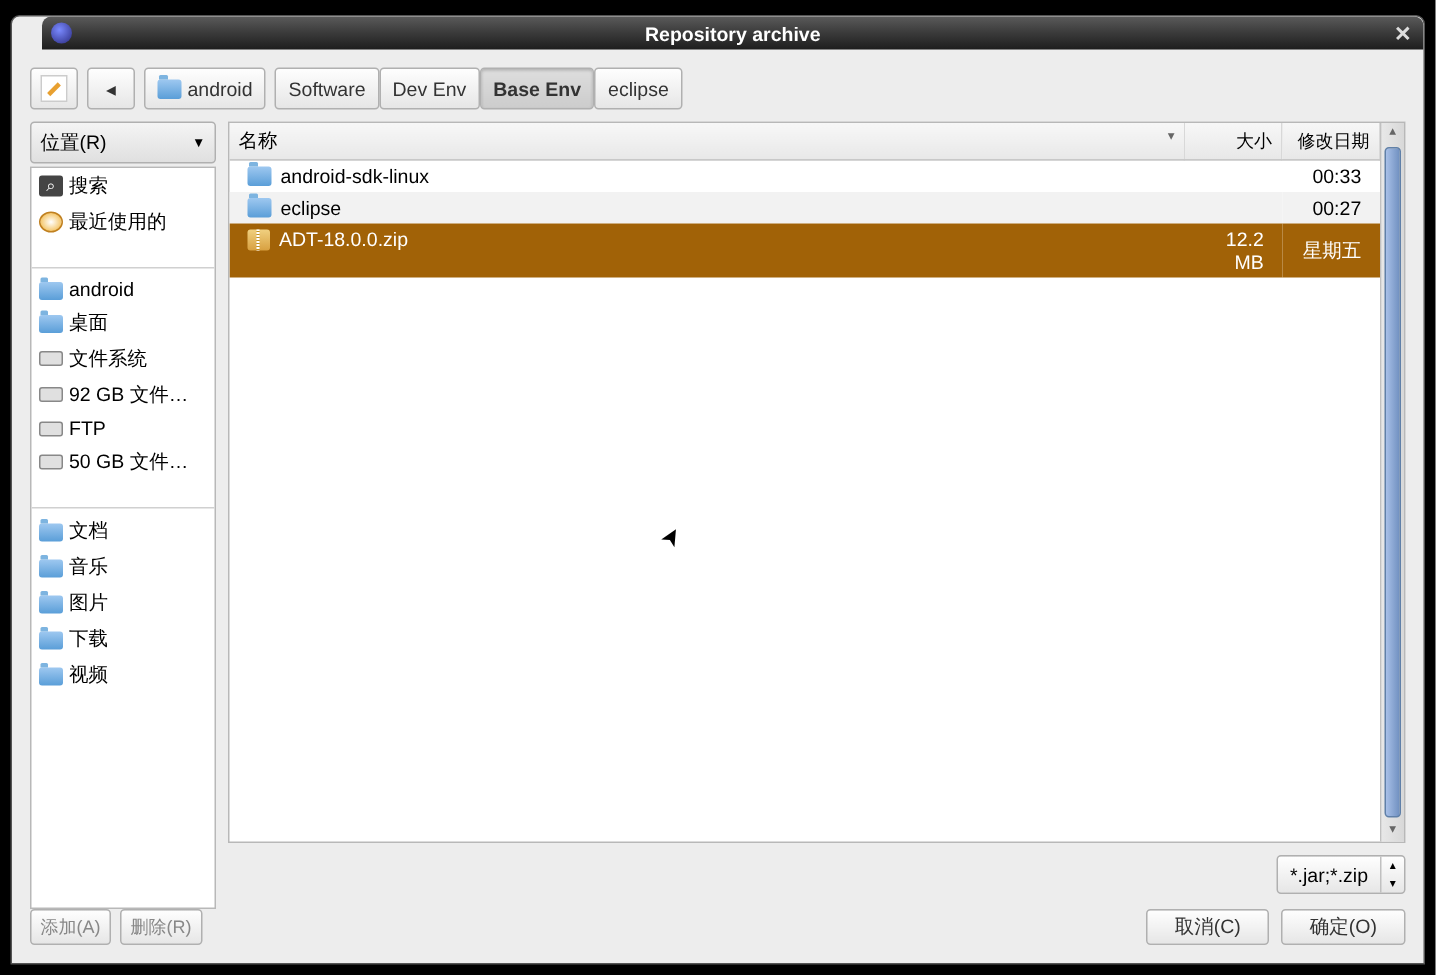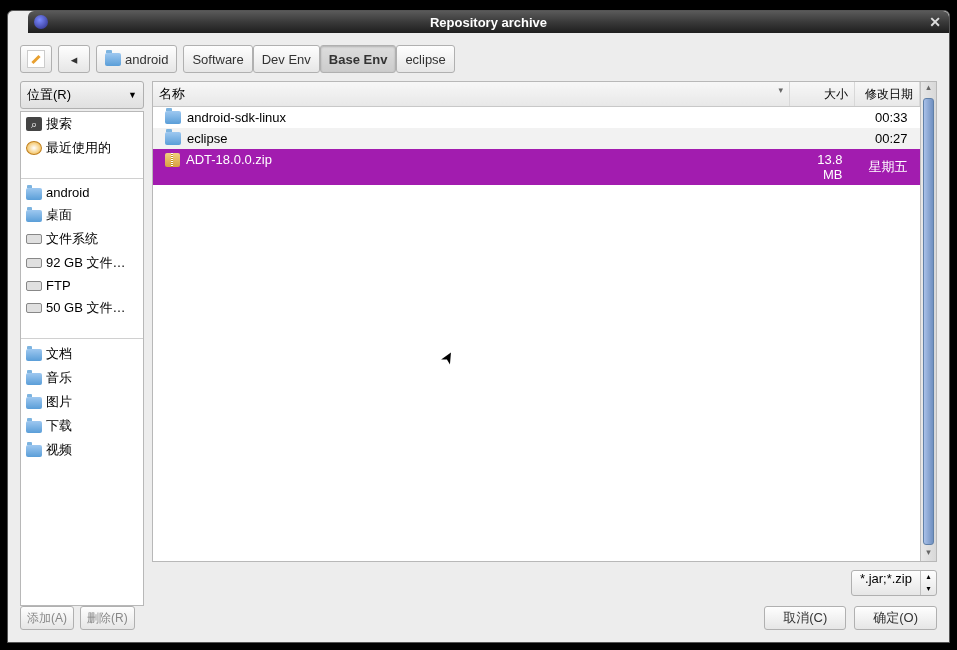--- a/index.html
+++ b/index.html
@@ -37,32 +37,32 @@
 .scroll-inner { flex: 1; overflow: auto; }
 .file-table { width: 100%; border-collapse: collapse; }
 .file-table th { background: linear-gradient(#f7f7f7,#e8e8e8); border-bottom: 1px solid #c8c8c8; border-right: 1px solid #d8d8d8; padding: 3px 6px; text-align: left; font-weight: normal; font-size: 12px; position: sticky; top: 0; }
 .file-table th.name-col { width: auto; }
 .file-table th.size-col { width: 65px; text-align: right; }
 .file-table th.date-col { width: 65px; text-align: right; }
 .file-table th .sort { float: right; font-size: 9px; color: #666; }
 .file-table td { padding: 3px 12px; }
 .file-table tr.file-row td.name-cell { display: flex; align-items: center; gap: 6px; }
 .file-table tr.file-row:nth-child(even):not(.selected) { background: #f2f2f2; }
-.file-table tr.file-row.selected { background: #a21caf; color: #fff; }
+.file-table tr.file-row.selected { background: #a16207; color: #fff; }
 .file-table td.size-cell { text-align: right; }
 .file-table td.date-cell { text-align: right; }
 .zip-ic { width: 15px; height: 14px; background: linear-gradient(#f0d080,#d8a040); border-radius: 2px; position: relative; }
 .zip-ic::after { content: ""; position: absolute; left: 6px; top: 0; width: 2px; height: 100%; background: repeating-linear-gradient(#fff 0 1px,#c09020 1px 2px); }
 .vscroll { width: 16px; background: linear-gradient(90deg,#e8e8e8,#d8d8d8); border-left: 1px solid #c0c0c0; position: relative; }
 .vscroll .thumb { position: absolute; top: 16px; bottom: 16px; left: 2px; right: 2px; background: linear-gradient(90deg,#a8c0e8,#7090c0); border: 1px solid #6080a8; border-radius: 3px; }
 .vscroll .arr { position: absolute; left: 0; right: 0; height: 14px; text-align: center; font-size: 9px; color: #666; cursor: pointer; }
 .vscroll .arr.up { top: 0; }
 .vscroll .arr.down { bottom: 0; }
 .filter-row { display: flex; justify-content: flex-end; margin-top: 8px; }
-.spin-select { display: flex; border: 1px solid #b0b0b0; border-radius: 3px; background: linear-gradient(#fefefe,#e6e6e6); height: 26px; }
+.spin-select { display: flex; align-items: center; border: 1px solid #b0b0b0; border-radius: 3px; background: linear-gradient(#fefefe,#e6e6e6); height: 26px; }
 .spin-select .val { padding: 0 8px; }
 .spin-select .spinners { display: flex; flex-direction: column; border-left: 1px solid #c0c0c0; width: 16px; }
 .spin-select .spinners span { font-size: 8px; text-align: center; height: 12px; line-height: 12px; cursor: pointer; }
 .dialog-buttons { display: flex; justify-content: flex-end; gap: 8px; margin-top: 10px; }
 .dialog-buttons .btn { padding: 5px 18px; height: 24px; }
 .cursor { position: absolute; left: 441px; top: 348px; font-size: 16px; color: #000; pointer-events: none; }
 .place-item span.lbl { white-space: nowrap; overflow: hidden; text-overflow: ellipsis; }
 </style>
 </head>
 <body>
@@ -191,21 +191,21 @@
                       <span>eclipse</span>
                     </td>
                     <td class="size-cell"></td>
                     <td class="date-cell">00:27</td>
                   </tr>
                   <tr class="file-row selected">
                     <td class="name-cell">
                       <span class="zip-ic"></span>
                       <span>ADT-18.0.0.zip</span>
                     </td>
-                    <td class="size-cell">13.8 MB</td>
+                    <td class="size-cell">12.2 MB</td>
                     <td class="date-cell">星期五</td>
                   </tr>
                 </tbody>
             </table>
           </div>
           <div class="vscroll">
             <div class="arr up">▴</div>
             <div class="thumb"></div>
             <div class="arr down">▾</div>
           </div>

